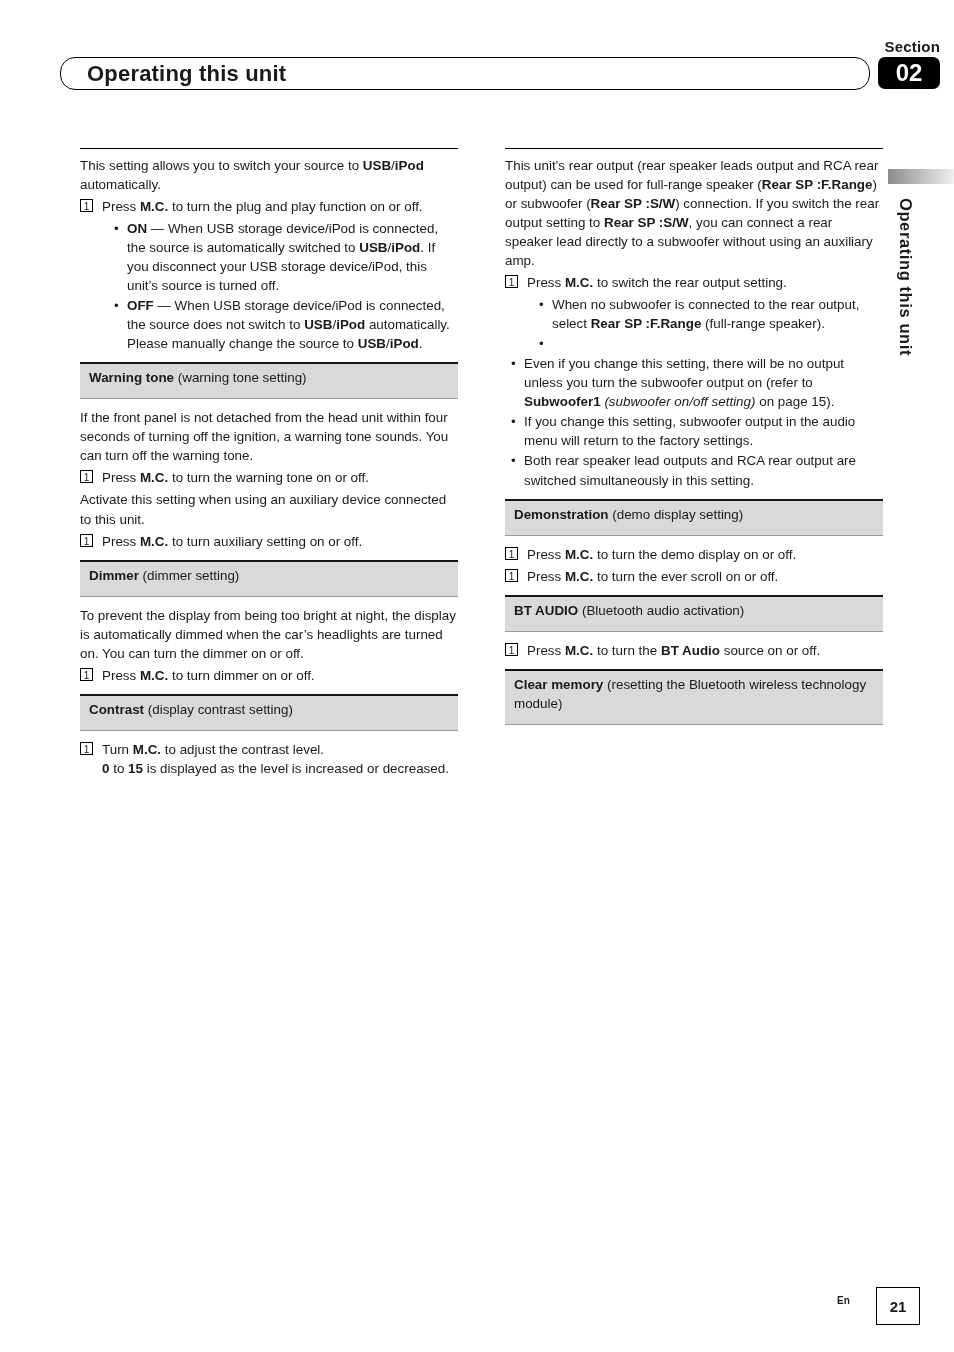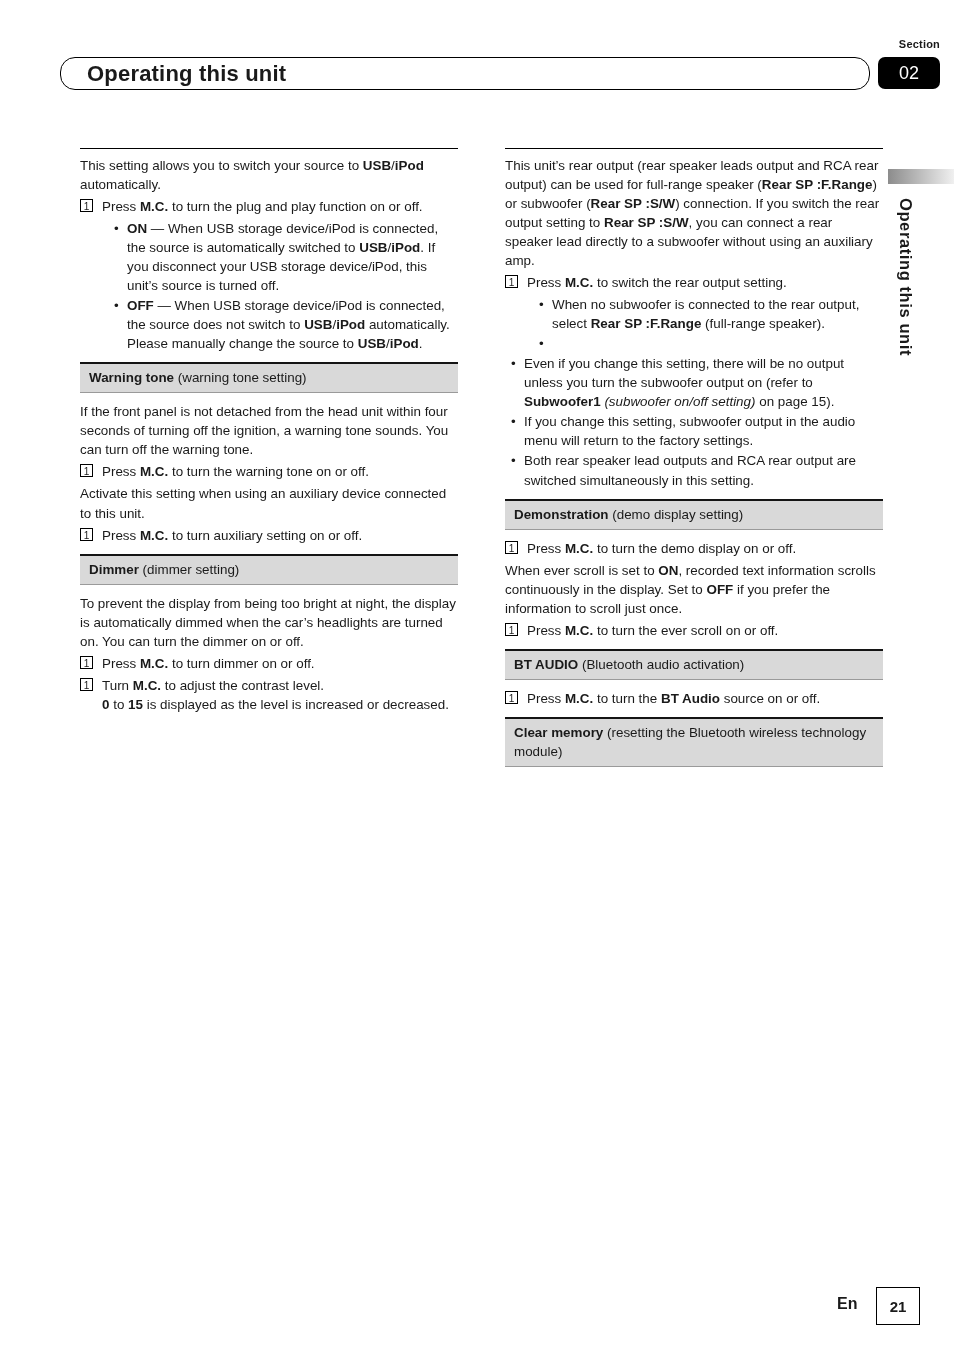--- a/index.html
+++ b/index.html
@@ -4,27 +4,27 @@
 <style>
   html,body { margin:0; padding:0; background:#ffffff; }
   .page {
     position:relative; width:954px; height:1352px; background:#fff;
     font-family:"Liberation Sans", sans-serif; color:#1a1a1a; overflow:hidden;
   }
 
   
   .section-label {
     position:absolute; top:38px; right:14px;
-    font-size:11px; font-weight:bold; letter-spacing:0.2px;
+    font-size:15px; font-weight:bold; letter-spacing:0.2px;
   }
   .section-box {
     position:absolute; top:57px; left:878px; width:62px; height:32px;
     background:var(--section-box-bg,#000); color:var(--section-box-text,#fff);
     border-radius:7px; display:flex; align-items:center; justify-content:center;
-    font-size:18px; font-weight:normal;
+    font-size:24px; font-weight:bold;
   }
   .title-bar {
     position:absolute; top:57px; left:60px; width:810px; height:33px;
     border:1.5px solid #000; border-radius:15px;
     display:flex; align-items:center; padding-left:26px; box-sizing:border-box;
   }
   .title-bar .title-text { font-size:22px; font-weight:bold; letter-spacing:0.2px; }
 
   
   .side-tab-bar {
@@ -57,27 +57,27 @@
   .bullet .dot { flex:0 0 auto; width:13px; text-align:left; }
   .bullet .btext { flex:1; }
   .bullet.lvl1 { padding-left:6px; }
   .bullet.lvl2 { padding-left:34px; }
 
   .secbar {
     margin:9px 0 9px 0;
     background:var(--heading-bar-bg,#d9d9d9);
     border-top:2px solid #141414;
     border-bottom:1px solid #9a9a9a;
-    padding:4px 9px 5px 9px;
+    padding:4px 9px 11px 9px;
   }
 
   
   .footer-lang {
     position:absolute; top:1295px; left:837px;
-    font-size:16px; font-weight:bold;
+    font-size:10px; font-weight:bold;
   }
   .footer-page-box {
     position:absolute; top:1287px; left:876px; width:44px; height:38px;
     border:1.5px solid #000; box-sizing:border-box;
     display:flex; align-items:center; justify-content:center;
     font-size:15px; font-weight:bold;
   }
 </style>
 </head>
 <body>
@@ -119,20 +119,21 @@
       <div class="step">
         <span class="stepnum">1</span>
         <span class="steptext">Press <b>M.C.</b> to turn auxiliary setting on or off.</span>
       </div>
       <div class="secbar"><b>Dimmer</b> (dimmer setting)</div>
       <p class="para">To prevent the display from being too bright at night, the display is automatically dimmed when the car’s headlights are turned on. You can turn the dimmer on or off.</p>
       <div class="step">
         <span class="stepnum">1</span>
         <span class="steptext">Press <b>M.C.</b> to turn dimmer on or off.</span>
       </div>
+      <div class="secbar"><b>Contrast</b> (display contrast setting)</div>
       <div class="step">
         <span class="stepnum">1</span>
         <span class="steptext">Turn <b>M.C.</b> to adjust the contrast level.<br><b>0</b> to <b>15</b> is displayed as the level is increased or decreased.</span>
       </div>
     </div>
   <div class="col col-right" id="col-right">
       <div class="rule"></div>
       <p class="para">This unit’s rear output (rear speaker leads output and RCA rear output) can be used for full-range speaker (<b>Rear SP :F.Range</b>) or subwoofer (<b>Rear SP :S/W</b>) connection. If you switch the rear output setting to <b>Rear SP :S/W</b>, you can connect a rear speaker lead directly to a subwoofer without using an auxiliary amp.</p>
       <div class="step">
         <span class="stepnum">1</span>
@@ -155,21 +156,20 @@
       </div>
       <div class="bullet lvl1">
         <span class="dot">•</span>
         <span class="btext">Both rear speaker lead outputs and RCA rear output are switched simultaneously in this setting.</span>
       </div>
       <div class="secbar"><b>Demonstration</b> (demo display setting)</div>
       <div class="step">
         <span class="stepnum">1</span>
         <span class="steptext">Press <b>M.C.</b> to turn the demo display on or off.</span>
       </div>
-      <p class="para">When ever scroll is set to <b>ON</b>, recorded text information scrolls continuously in the display. Set to <b>OFF</b> if you prefer the information to scroll just once.</p>
       <div class="step">
         <span class="stepnum">1</span>
         <span class="steptext">Press <b>M.C.</b> to turn the ever scroll on or off.</span>
       </div>
       <div class="secbar"><b>BT AUDIO</b> (Bluetooth audio activation)</div>
       <div class="step">
         <span class="stepnum">1</span>
         <span class="steptext">Press <b>M.C.</b> to turn the <b>BT Audio</b> source on or off.</span>
       </div>
       <div class="secbar"><b>Clear memory</b> (resetting the Bluetooth wireless technology module)</div>

